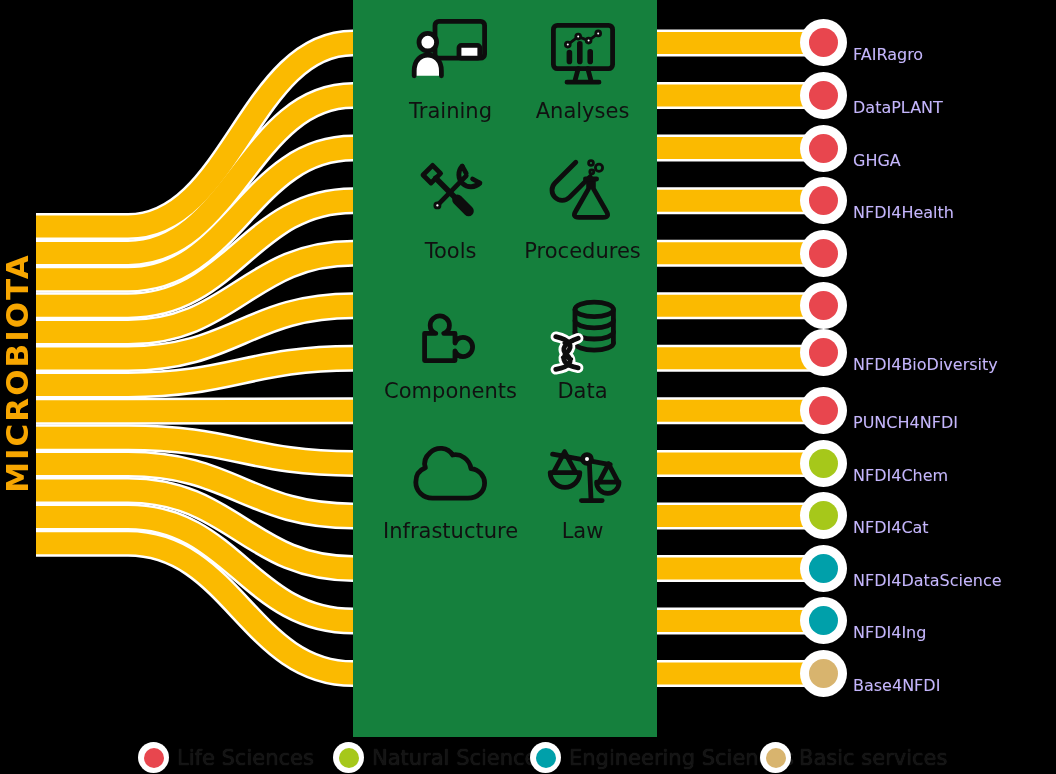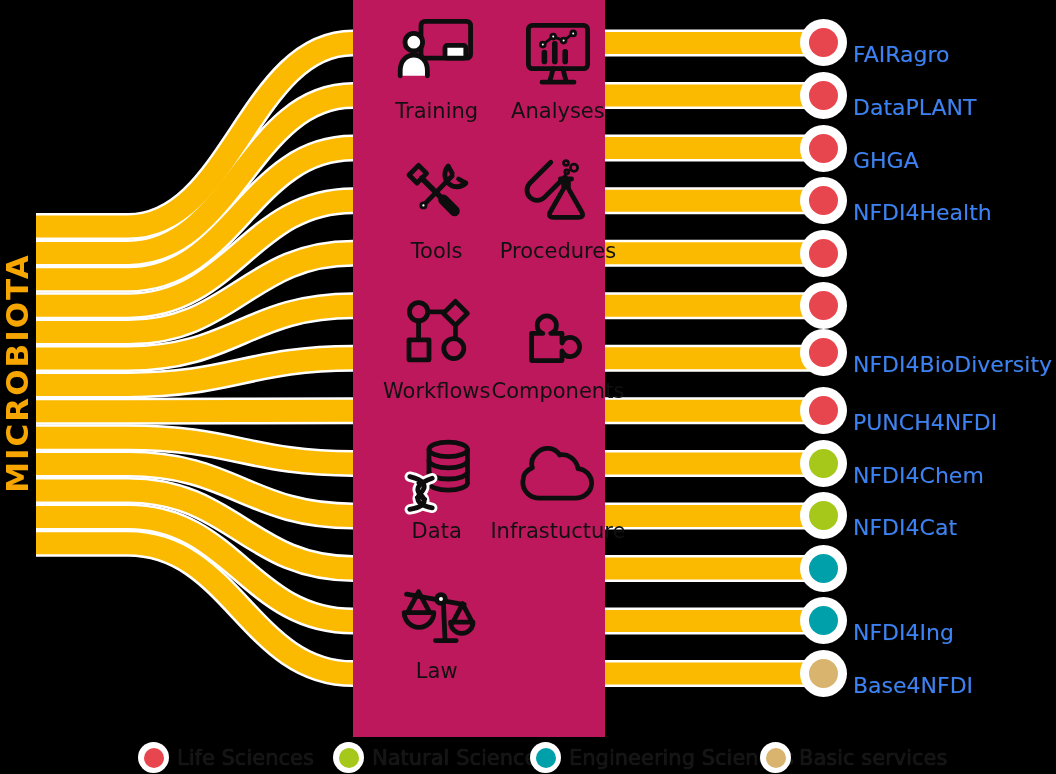--- a/index.html
+++ b/index.html
@@ -10,38 +10,38 @@
   #sankey{position:absolute;left:0;top:0;width:1056px;height:774px;}
   
   .side-title{
     position:absolute;left:-103px;top:356px;width:240px;height:34px;
     transform:rotate(-90deg);
     font-size:31px;font-weight:bold;letter-spacing:2px;color:#F7A600;
     text-align:center;line-height:34px;white-space:nowrap;
   }
   
   .panel{
-    position:absolute;left:353px;top:0;width:252px;height:737px;background:#be185d;
+    position:absolute;left:353px;top:0;width:304px;height:737px;background:#15803d;
     box-sizing:border-box;padding:15px 10px 0 30px;
     display:grid;grid-template-columns:1fr 1fr;grid-auto-rows:140px;
   }
   .service{display:flex;flex-direction:column;align-items:center;justify-content:flex-start;}
   .service svg{width:80px;height:80px;display:block;}
   .service .svc-label{margin-top:4px;font-size:21px;color:#111;white-space:nowrap;}
   .service svg *{stroke:#0d0d0d;stroke-width:6;fill:none;stroke-linecap:round;stroke-linejoin:round;}
   .service svg .fw{fill:#fff;}
   .service svg .thin{stroke-width:3.5;}
   .service svg .fat{stroke-width:13;}
   .service svg .mid{stroke-width:7;}
   .service svg .halo{stroke:#fff;stroke-width:13;}
   
   .row{position:absolute;left:800px;height:47px;width:256px;display:flex;align-items:center;}
   .dot-ring{width:47px;height:47px;border-radius:50%;background:#fff;display:flex;align-items:center;justify-content:center;flex:0 0 47px;}
   .dot{width:29px;height:29px;border-radius:50%;}
-  .row-label{margin-left:6px;font-size:22px;color:#3b82f6;text-shadow:0 0 1px #2e2e2e;white-space:nowrap;margin-top:24px;}
+  .row-label{margin-left:6px;font-size:16px;color:#c4b5fd;text-shadow:0 0 1px #2e2e2e;white-space:nowrap;margin-top:24px;}
   
   .legend-item{position:absolute;top:742px;height:31px;display:flex;align-items:center;}
   .legend-ring{width:31px;height:31px;border-radius:50%;background:#fff;display:flex;align-items:center;justify-content:center;flex:0 0 31px;}
   .legend-dot{width:20px;height:20px;border-radius:50%;}
   .legend-label{margin-left:8px;font-size:21px;color:#141414;text-shadow:0 0 1px #2e2e2e;white-space:nowrap;}
 </style>
 </head>
 <body>
 
 <svg id="sankey" xmlns="http://www.w3.org/2000/svg">
@@ -120,30 +120,20 @@
       <path d="M 41 9 L 15 35 A 12.5 12.5 0 0 0 33 53 L 59 27"></path>
       <path d="M 57 32 V 42 L 41 70 Q 36 78 45 78 H 75 Q 84 78 79 70 L 63 42 V 32"></path>
       <path d="M 53 30 H 67"></path>
       <circle cx="60" cy="10" r="3" class="thin"></circle>
       <circle cx="70" cy="16" r="4.5" class="thin"></circle>
       <circle cx="61" cy="21" r="2.5" class="thin"></circle>
     </svg>
     <div class="svc-label">Procedures</div>
   </div>
 
-  <div class="service">
-    <svg viewBox="0 0 100 100">
-      <circle cx="27" cy="21" r="11.5"></circle>
-      <path d="M 73 8 L 88 23 L 73 38 L 58 23 Z"></path>
-      <rect x="15" y="56" width="25" height="25"></rect>
-      <circle cx="71" cy="67" r="12.5"></circle>
-      <path d="M 38.5 21 H 58 M 27 32.5 V 56 M 73 38 V 54.5"></path>
-    </svg>
-    <div class="svc-label">Workflows</div>
-  </div>
 
   <div class="service">
     <svg viewBox="0 0 100 100">
       <path d="M 17 82 V 48 H 31 C 26 46 24 42 24 38 C 24 31 30 26 36 26 C 42 26 48 31 48 38 C 48 42 46 46 41 48 H 55 V 60 C 57 55 61 53 65 53 C 72 53 77 59 77 65 C 77 71 72 77 65 77 C 61 77 57 75 55 70 V 82 Z"></path>
     </svg>
     <div class="svc-label">Components</div>
   </div>
 
   <div class="service">
     <svg viewBox="0 0 100 100">
@@ -236,20 +226,21 @@
 <div class="row" style="top:492px">
     <div class="dot-ring">
       <div class="dot" style="background: rgb(166, 200, 26);"></div>
     </div>
     <span class="row-label">NFDI4Cat</span>
   </div>
 <div class="row" style="top:545px">
     <div class="dot-ring">
       <div class="dot" style="background: rgb(0, 160, 170);"></div>
     </div>
+    <span class="row-label">NFDI4DataScience</span>
   </div>
 <div class="row" style="top:597px">
     <div class="dot-ring">
       <div class="dot" style="background: rgb(0, 160, 170);"></div>
     </div>
     <span class="row-label">NFDI4Ing</span>
   </div>
 <div class="row" style="top:650px">
     <div class="dot-ring">
       <div class="dot" style="background: rgb(216, 180, 110);"></div>

